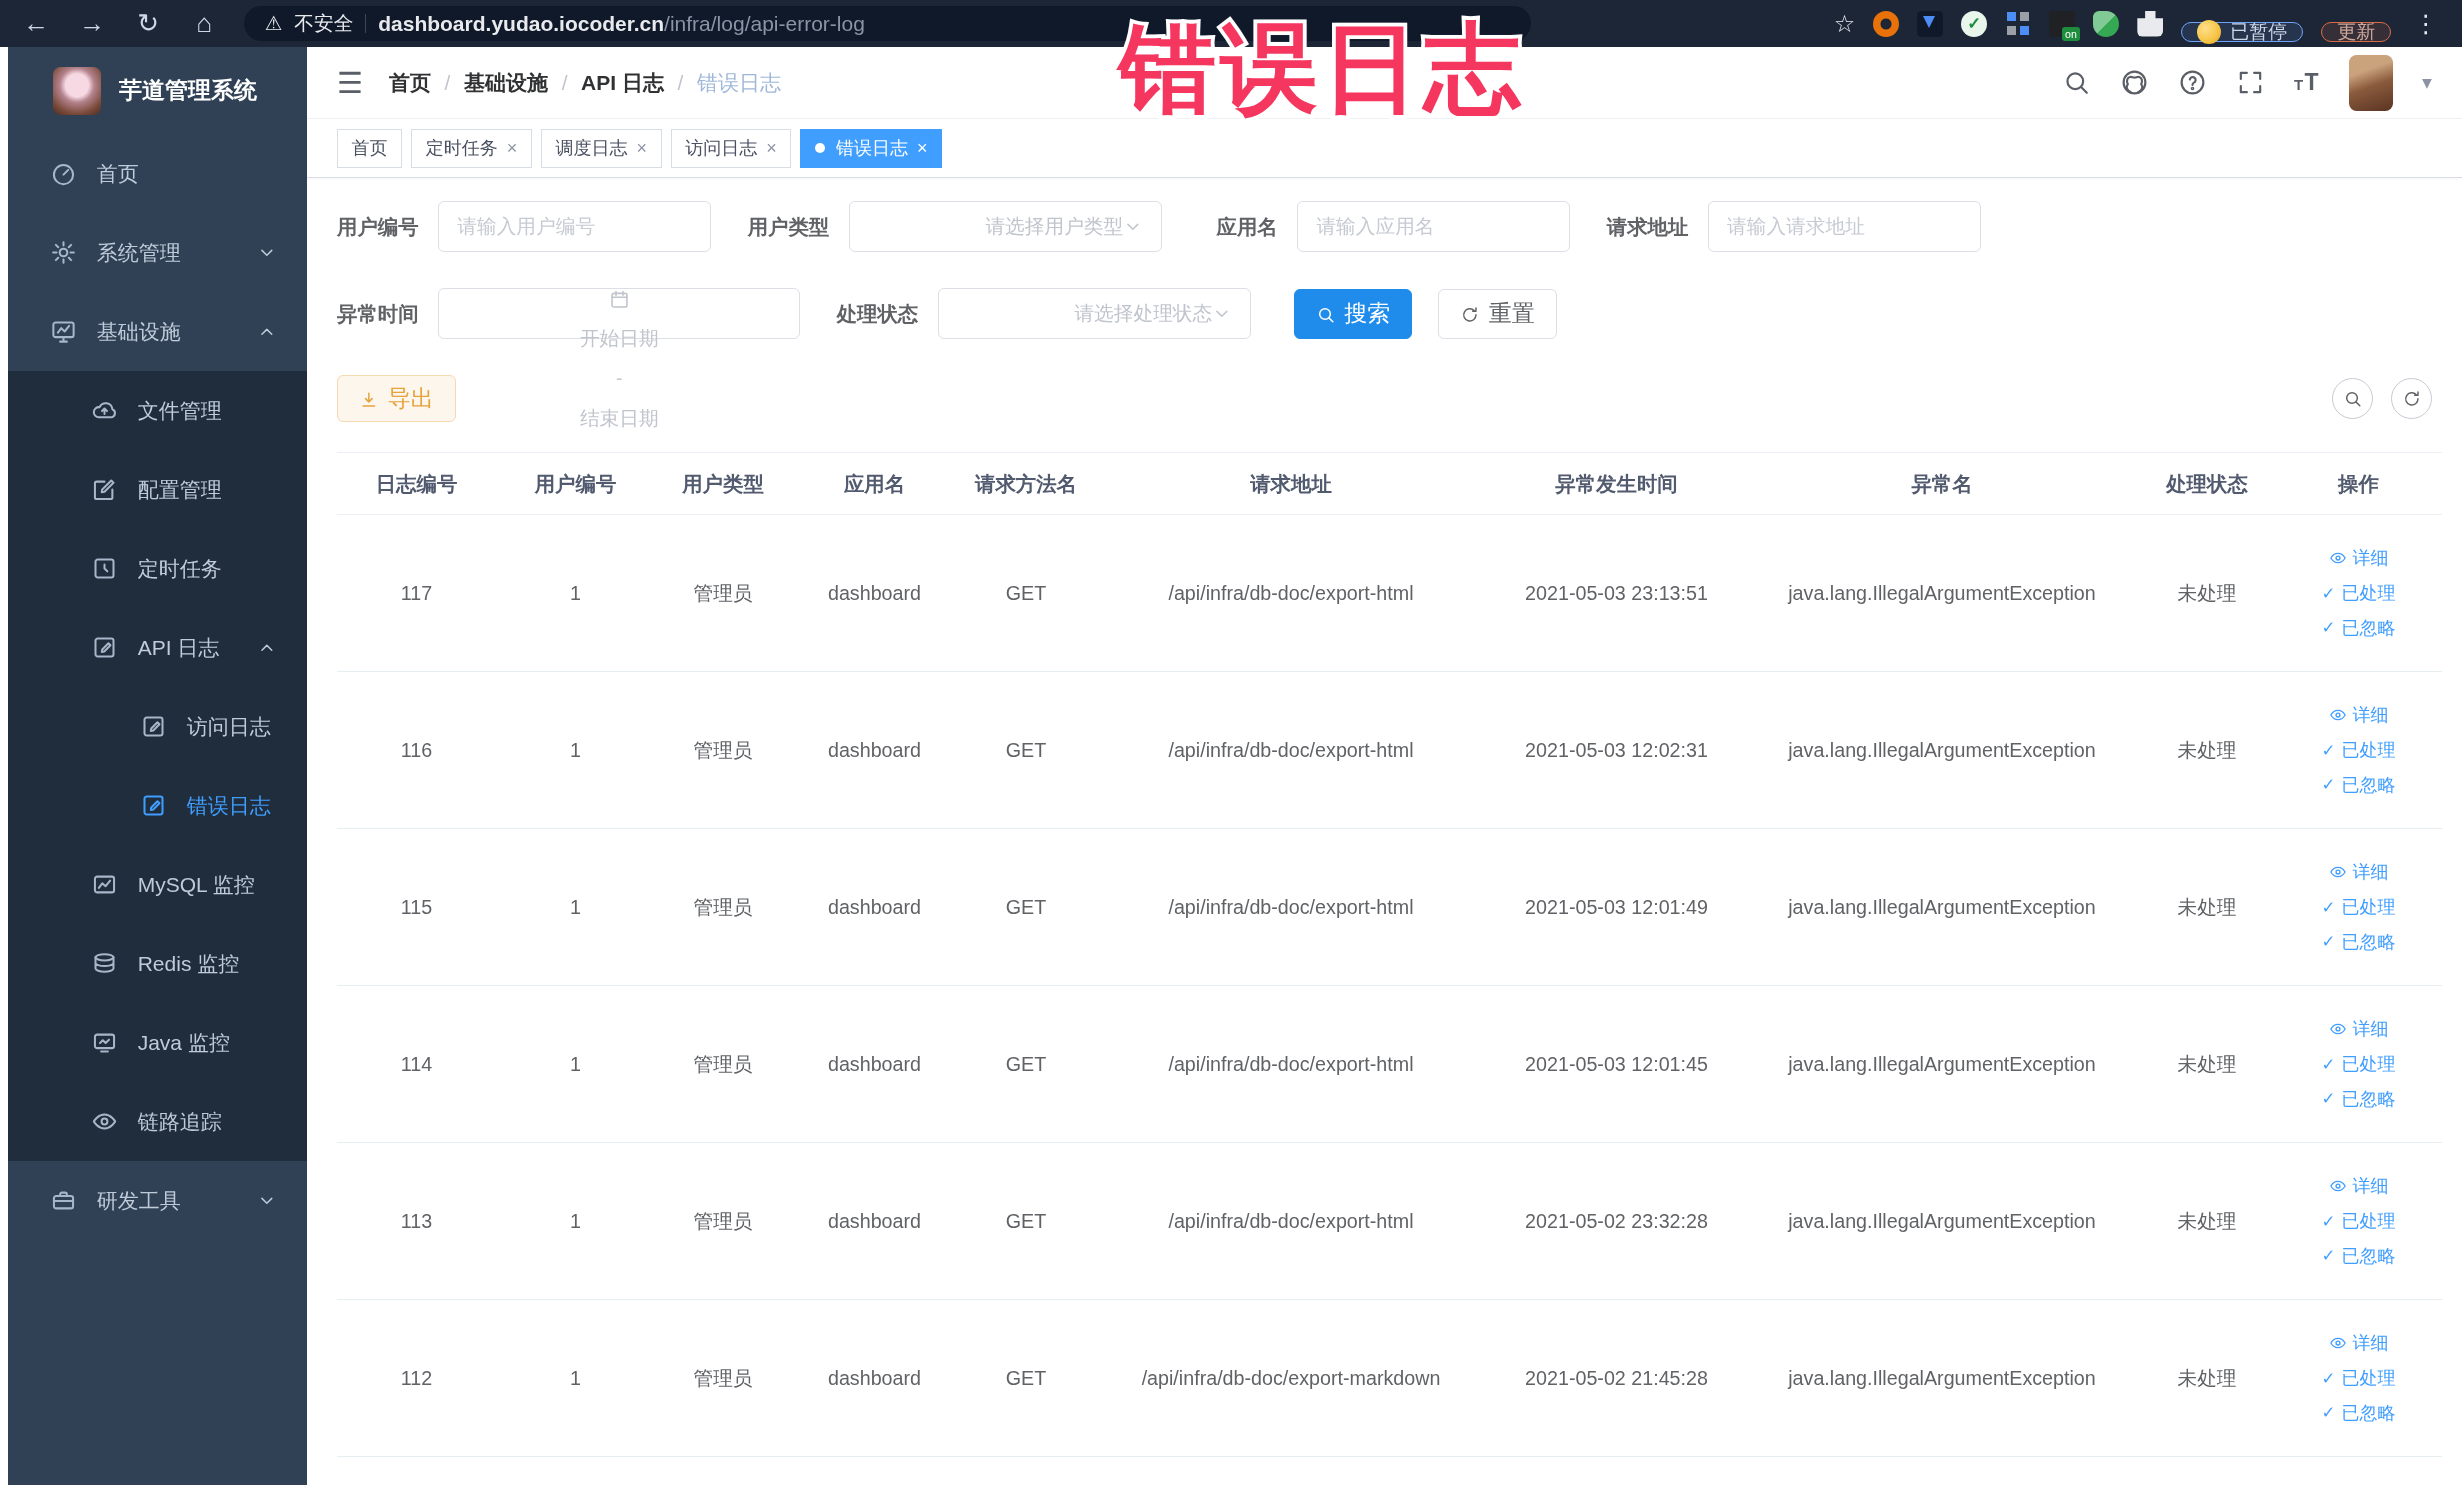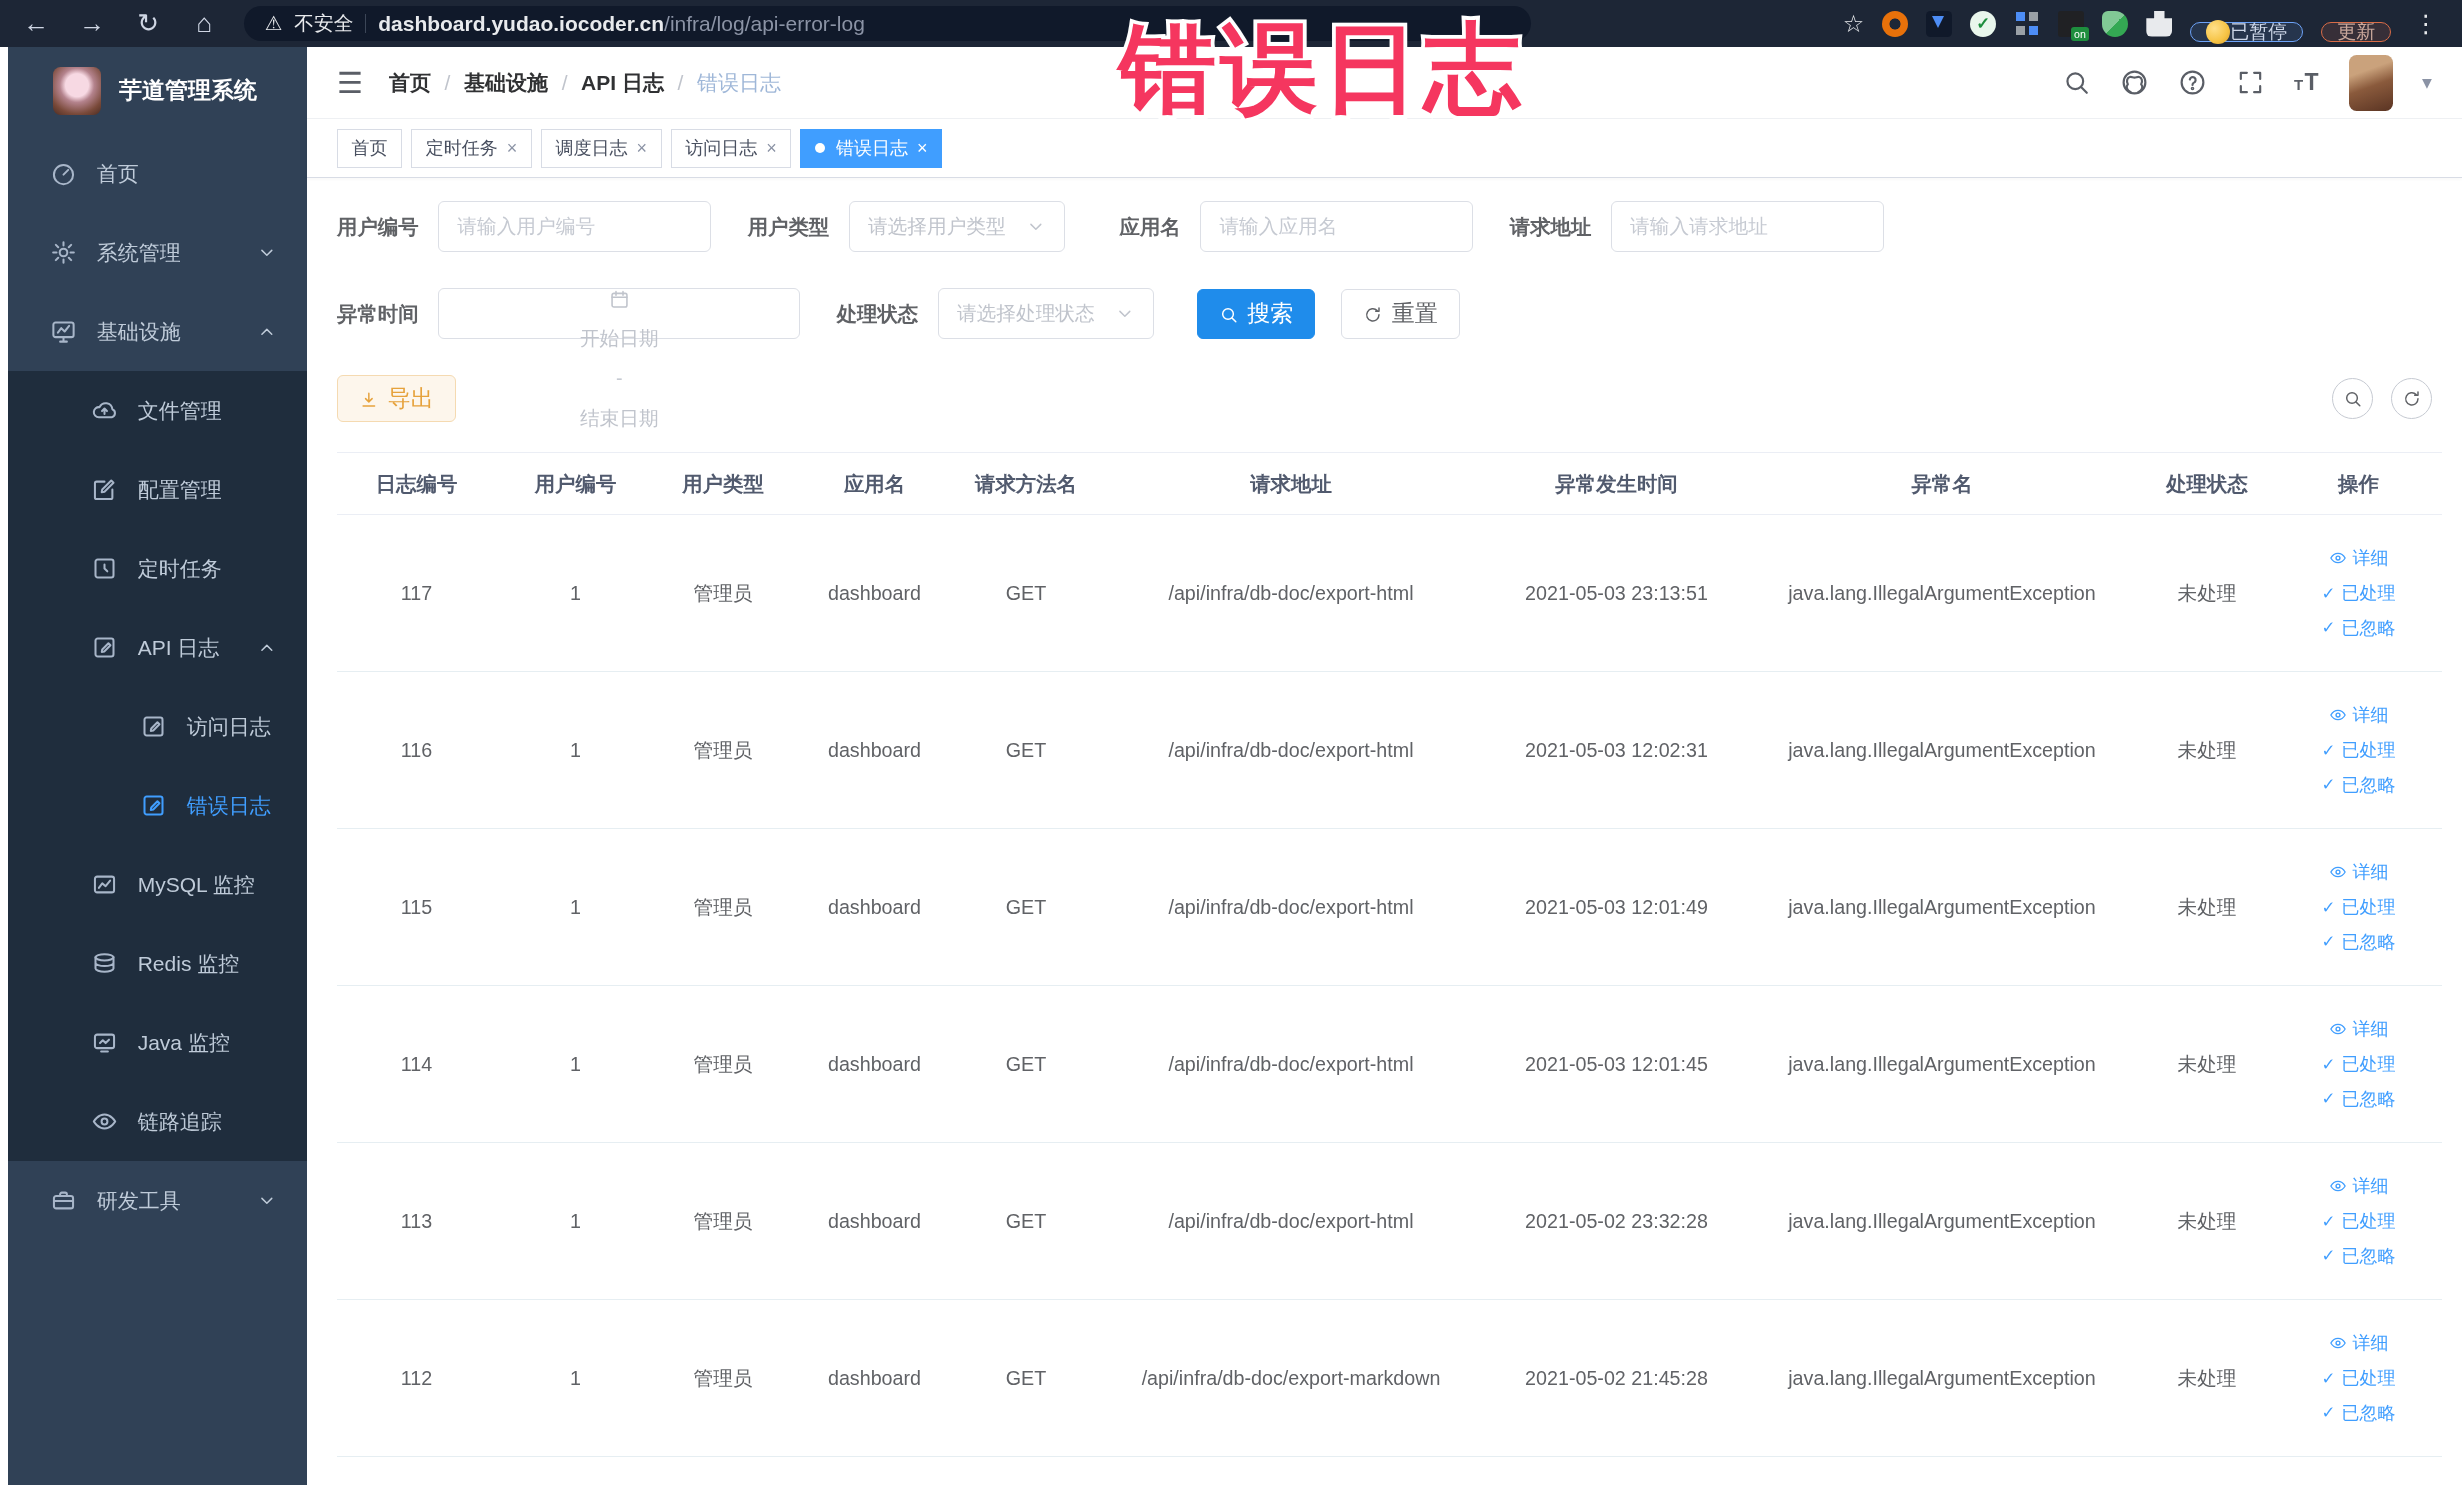--- a/index.html
+++ b/index.html
@@ -24,21 +24,21 @@
   .ext-green:after { content:"✓"; position:absolute; inset:0; display:flex; align-items:center; justify-content:center; color:#1e8e3e; font-size:16.7px; font-weight:700; }
   .ext-grid { border-radius:4.5px; background:
       linear-gradient(#4d8df6,#4d8df6) 1.5px 1.5px/9px 9px no-repeat,
       linear-gradient(#9aa0a6,#9aa0a6) 15px 1.5px/9px 9px no-repeat,
       linear-gradient(#9aa0a6,#9aa0a6) 1.5px 15px/9px 9px no-repeat,
       linear-gradient(#4d8df6,#4d8df6) 15px 15px/9px 9px no-repeat; }
   .ext-on { background:#202124; border-radius:3px; position:relative; }
   .ext-on:after { content:"on"; position:absolute; bottom:-4.5px; right:-4.5px; background:#1e8e3e; color:#fff; font-size:10.6px; border-radius:3px; padding:0.8px 3px; }
   .ext-leaf { background:linear-gradient(135deg,#81c995 0 50%, #34a853 50% 100%); border-radius:6px 50% 50% 50%; }
   .ext-puzzle { background:#e8eaed; border-radius:6px; clip-path:polygon(0 30%,30% 30%,30% 0,70% 0,70% 30%,100% 30%,100% 100%,0 100%); }
-  .chip { height:20px; border-radius:16.7px; display:flex; align-items:center; padding:0 15px; font-size:19px;margin-top:16px; }
+  .chip { height:20px; border-radius:16.7px; display:flex; align-items:center; gap:9px; padding:0 15px; font-size:19px;margin-top:16px; }
   .chip-pause { border:1.5px solid #6da3f8; background:rgba(109,163,248,.12); color:#cdd7e8; }
   .chip-pause .face { width:24px; height:24px; border-radius:50%; background:radial-gradient(circle at 35% 35%, #ffe08a, #f6c344 60%, #d89c2a); }
   .chip-update { border:1.5px solid #d96c47; background:rgba(217,108,71,.14); color:#c9a79b; }
   .dots { color:#e8eaed; font-size:24px; padding:0 4.5px; }
 
   
   .app { display:flex; height:1439px;padding-left:8px; }
 
   
   .sidebar { width:299px; flex:none; background:#304156; color:#bfcbd9; overflow:hidden; }
@@ -81,21 +81,21 @@
   .tag.active:before { content:""; width:10.6px; height:10.6px; border-radius:50%; background:#fff; margin-right:1.5px; }
 
   
   .content { flex:1; padding:23px 30px 0; position:relative; }
   .filter-row { display:flex; align-items:center; gap:19.7px; margin-bottom:36px; flex-wrap:nowrap; }
   .f-label { font-size:20.4px; color:#606266; font-weight:700; white-space:nowrap; }
   .f-input, .f-select, .f-range { height:51px; border:0.8px solid #dcdfe6; border-radius:6px; background:#fff; display:flex; align-items:center; padding:0 18px; font-size:19.7px; color:#c0c4cc; }
   input.raw { border:none; outline:none; width:100%; font-size:19.7px; color:#606266; font-family:"Liberation Sans",sans-serif; }
   input.raw::placeholder { color:#c6cad2; }
   .f-input { width:273px; }
-  .f-select { width:216px; justify-content:space-between; cursor:pointer; }
+  .f-select { width:313px; justify-content:flex-end; cursor:pointer; }
   .f-select .sel-caret { width:19.7px; height:19.7px; color:#c0c4cc; }
   .f-range { width:362px; gap:15px;flex-direction:column; }
   .f-range .cal { width:21px; height:21px; color:#c0c4cc; flex:none; }
   .f-range .rsep { color:#c6cad2; }
   .btn { height:50px; border-radius:6px; display:inline-flex; align-items:center; gap:9px; padding:0 21px; font-size:23px; cursor:pointer; border:0.8px solid #dcdfe6; background:#fff; color:#606266; white-space:nowrap; }
   .btn .bic { width:19.7px; height:19.7px; }
   .btn-primary { background:#1f8ceb; border-color:#1f8ceb; color:#fff; }
   .btn-warning-plain { background:#fdf6ec; border-color:#f5dab1; color:#e6a23c; height:47px; }
   .toolbar-row { display:flex; align-items:center; margin-bottom:30px; }
   .round-btns { margin-left:auto; display:flex; gap:18px; }

